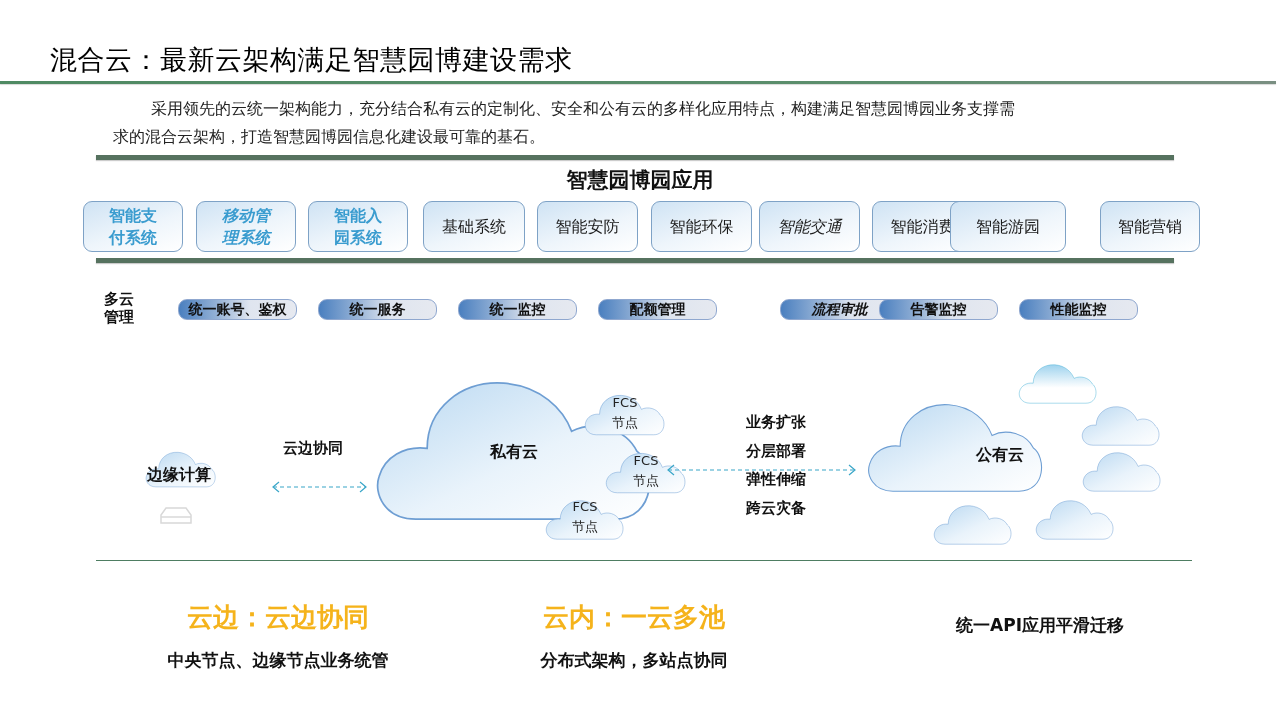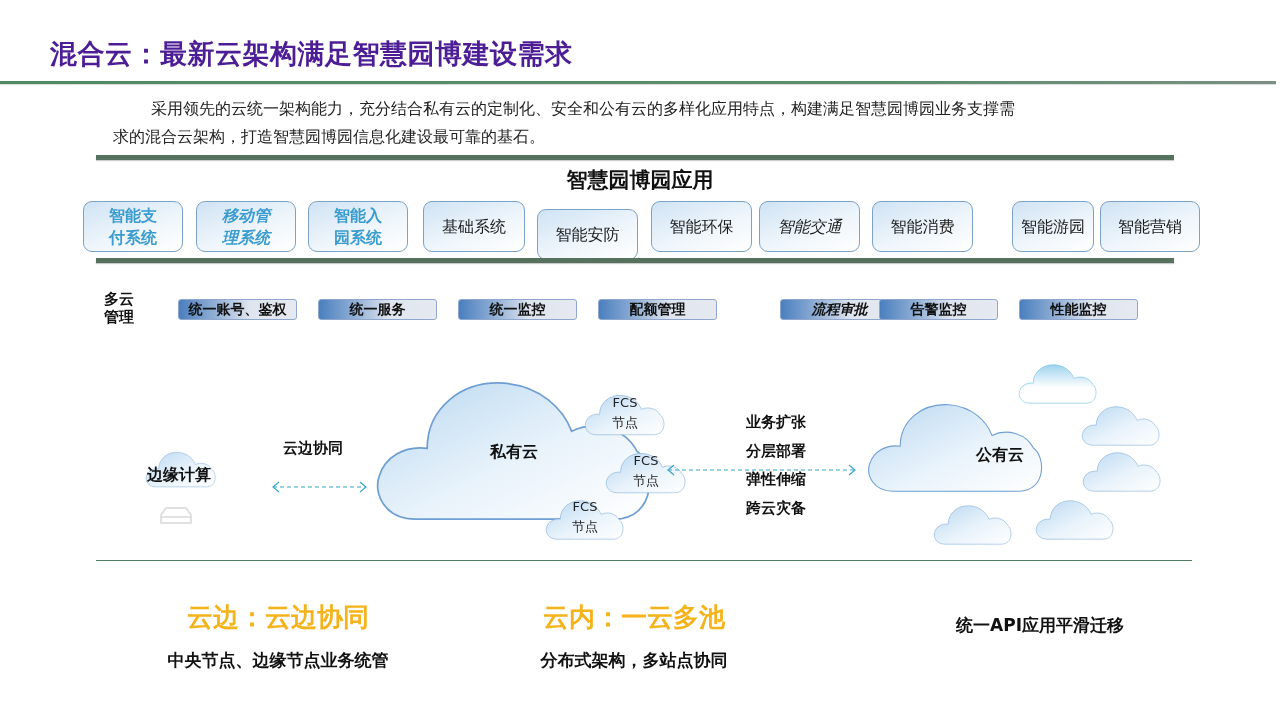--- a/index.html
+++ b/index.html
@@ -5,21 +5,21 @@
   html, body { margin: 0; padding: 0; background: #ffffff; }
   body {
     width: 1280px; height: 720px; position: relative; overflow: hidden;
     font-family: "DejaVu Sans", "Liberation Sans", sans-serif;
     color: #1a1a1a;
   }
   .abs { position: absolute; }
 
   
   .page-title {
-    left: 50px; top: 36px; font-size: 27px; font-weight: bold; color: #4c1d95;
+    left: 50px; top: 42px; font-size: 27px; font-weight: normal; color: #000000;
     letter-spacing: 0.5px; white-space: nowrap;
   }
   .title-rule {
     left: 0; top: 81px; width: 1276px; height: 3px;
     background: linear-gradient(to right, #4f8a63, #5c8e6d 70%, #7a8f82);
     box-shadow: 0 1px 1px rgba(0,0,0,0.15);
   }
   .intro {
     left: 113px; top: 95px; width: 1070px; font-size: 16px; line-height: 28px;
     color: #222;
@@ -45,21 +45,21 @@
     padding: 0 4px;
   }
   .app-box.hl { color: #3a9ccf; font-weight: bold; padding: 0 24px; }
 
   .mgmt-label {
     left: 104px; top: 290px; width: 40px; font-size: 15px; font-weight: bold;
     line-height: 18px; color: #111;
   }
   .mgmt-pill {
     top: 299px; height: 21px; width: 119px; box-sizing: border-box;
-    border: 1px solid #8fa7cf; border-radius: 3px;
+    border: 1px solid #8fa7cf; border-radius: 9px;
     background: linear-gradient(to right, #4a7fbf 0%, #9bb6d8 35%, #dfe5ef 60%, #e6e9f0 100%);
     display: flex; align-items: center; justify-content: center;
     font-size: 14px; font-weight: bold; color: #111;
   }
 
   .cloud-label {
     font-weight: bold; font-size: 16px; color: #111; white-space: nowrap;
   }
   .fcs-label {
     font-size: 13px; color: #222; text-align: center; line-height: 20px;
@@ -91,33 +91,33 @@
   </div>
 <div class="abs app-box hl" style="left:196px; width:100px;font-style:italic;">
     <span>移动管理系统</span>
   </div>
 <div class="abs app-box hl" style="left:308px; width:100px;">
     <span>智能入园系统</span>
   </div>
 <div class="abs app-box" style="left:423px; width:102px;justify-content:center;">
     <span>基础系统</span>
   </div>
-<div class="abs app-box" style="left:537px; width:101px;margin-top:8px;">
+<div class="abs app-box" style="left:537px; width:101px;">
     <span>智能安防</span>
   </div>
 <div class="abs app-box" style="left:651px; width:101px;">
     <span>智能环保</span>
   </div>
 <div class="abs app-box" style="left:759px; width:101px;font-style:italic;">
     <span>智能交通</span>
   </div>
 <div class="abs app-box" style="left:872px; width:101px;">
     <span>智能消费</span>
   </div>
-<div class="abs app-box" style="left:1012px; width:82px;">
+<div class="abs app-box" style="left:950px; width:116px;">
     <span>智能游园</span>
   </div>
 <div class="abs app-box" style="left:1100px; width:100px;">
     <span>智能营销</span>
   </div>
 
 <div class="abs band-rule" style="left:96px; top:258px; width:1078px;"></div>
 
 <div class="abs mgmt-label">多云管理</div>
 <div class="abs mgmt-pill" style="left:178px;">

